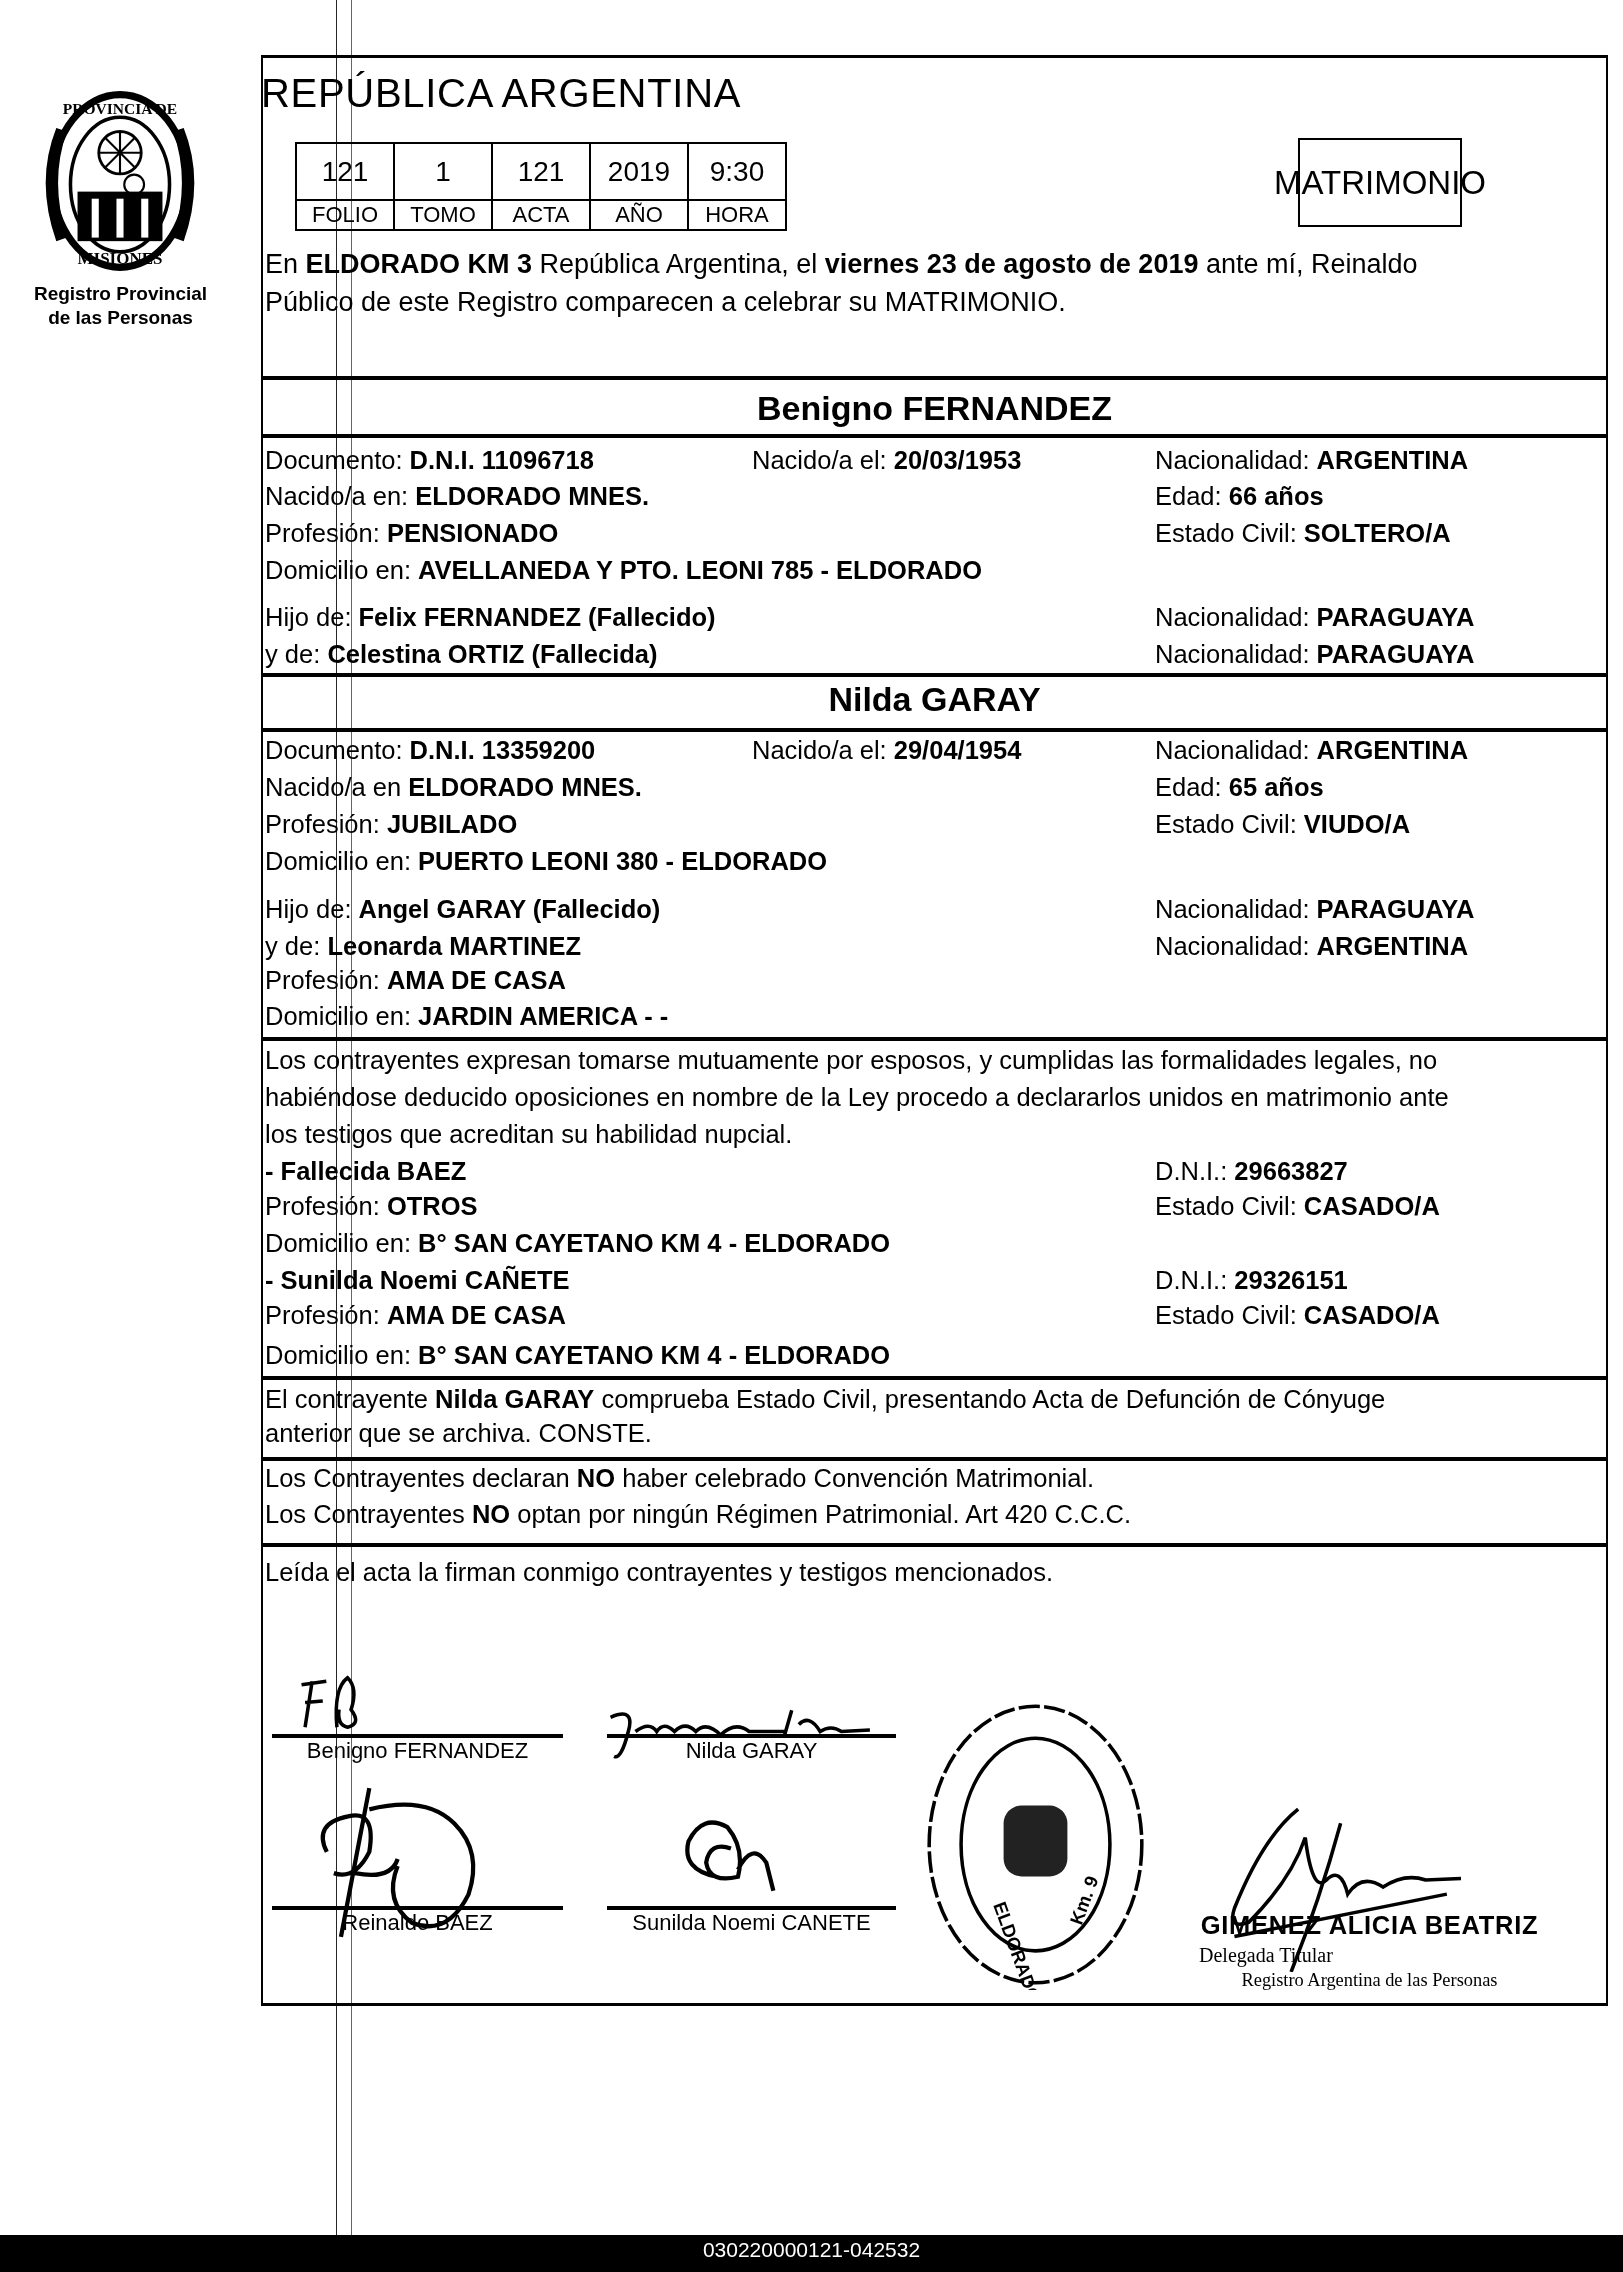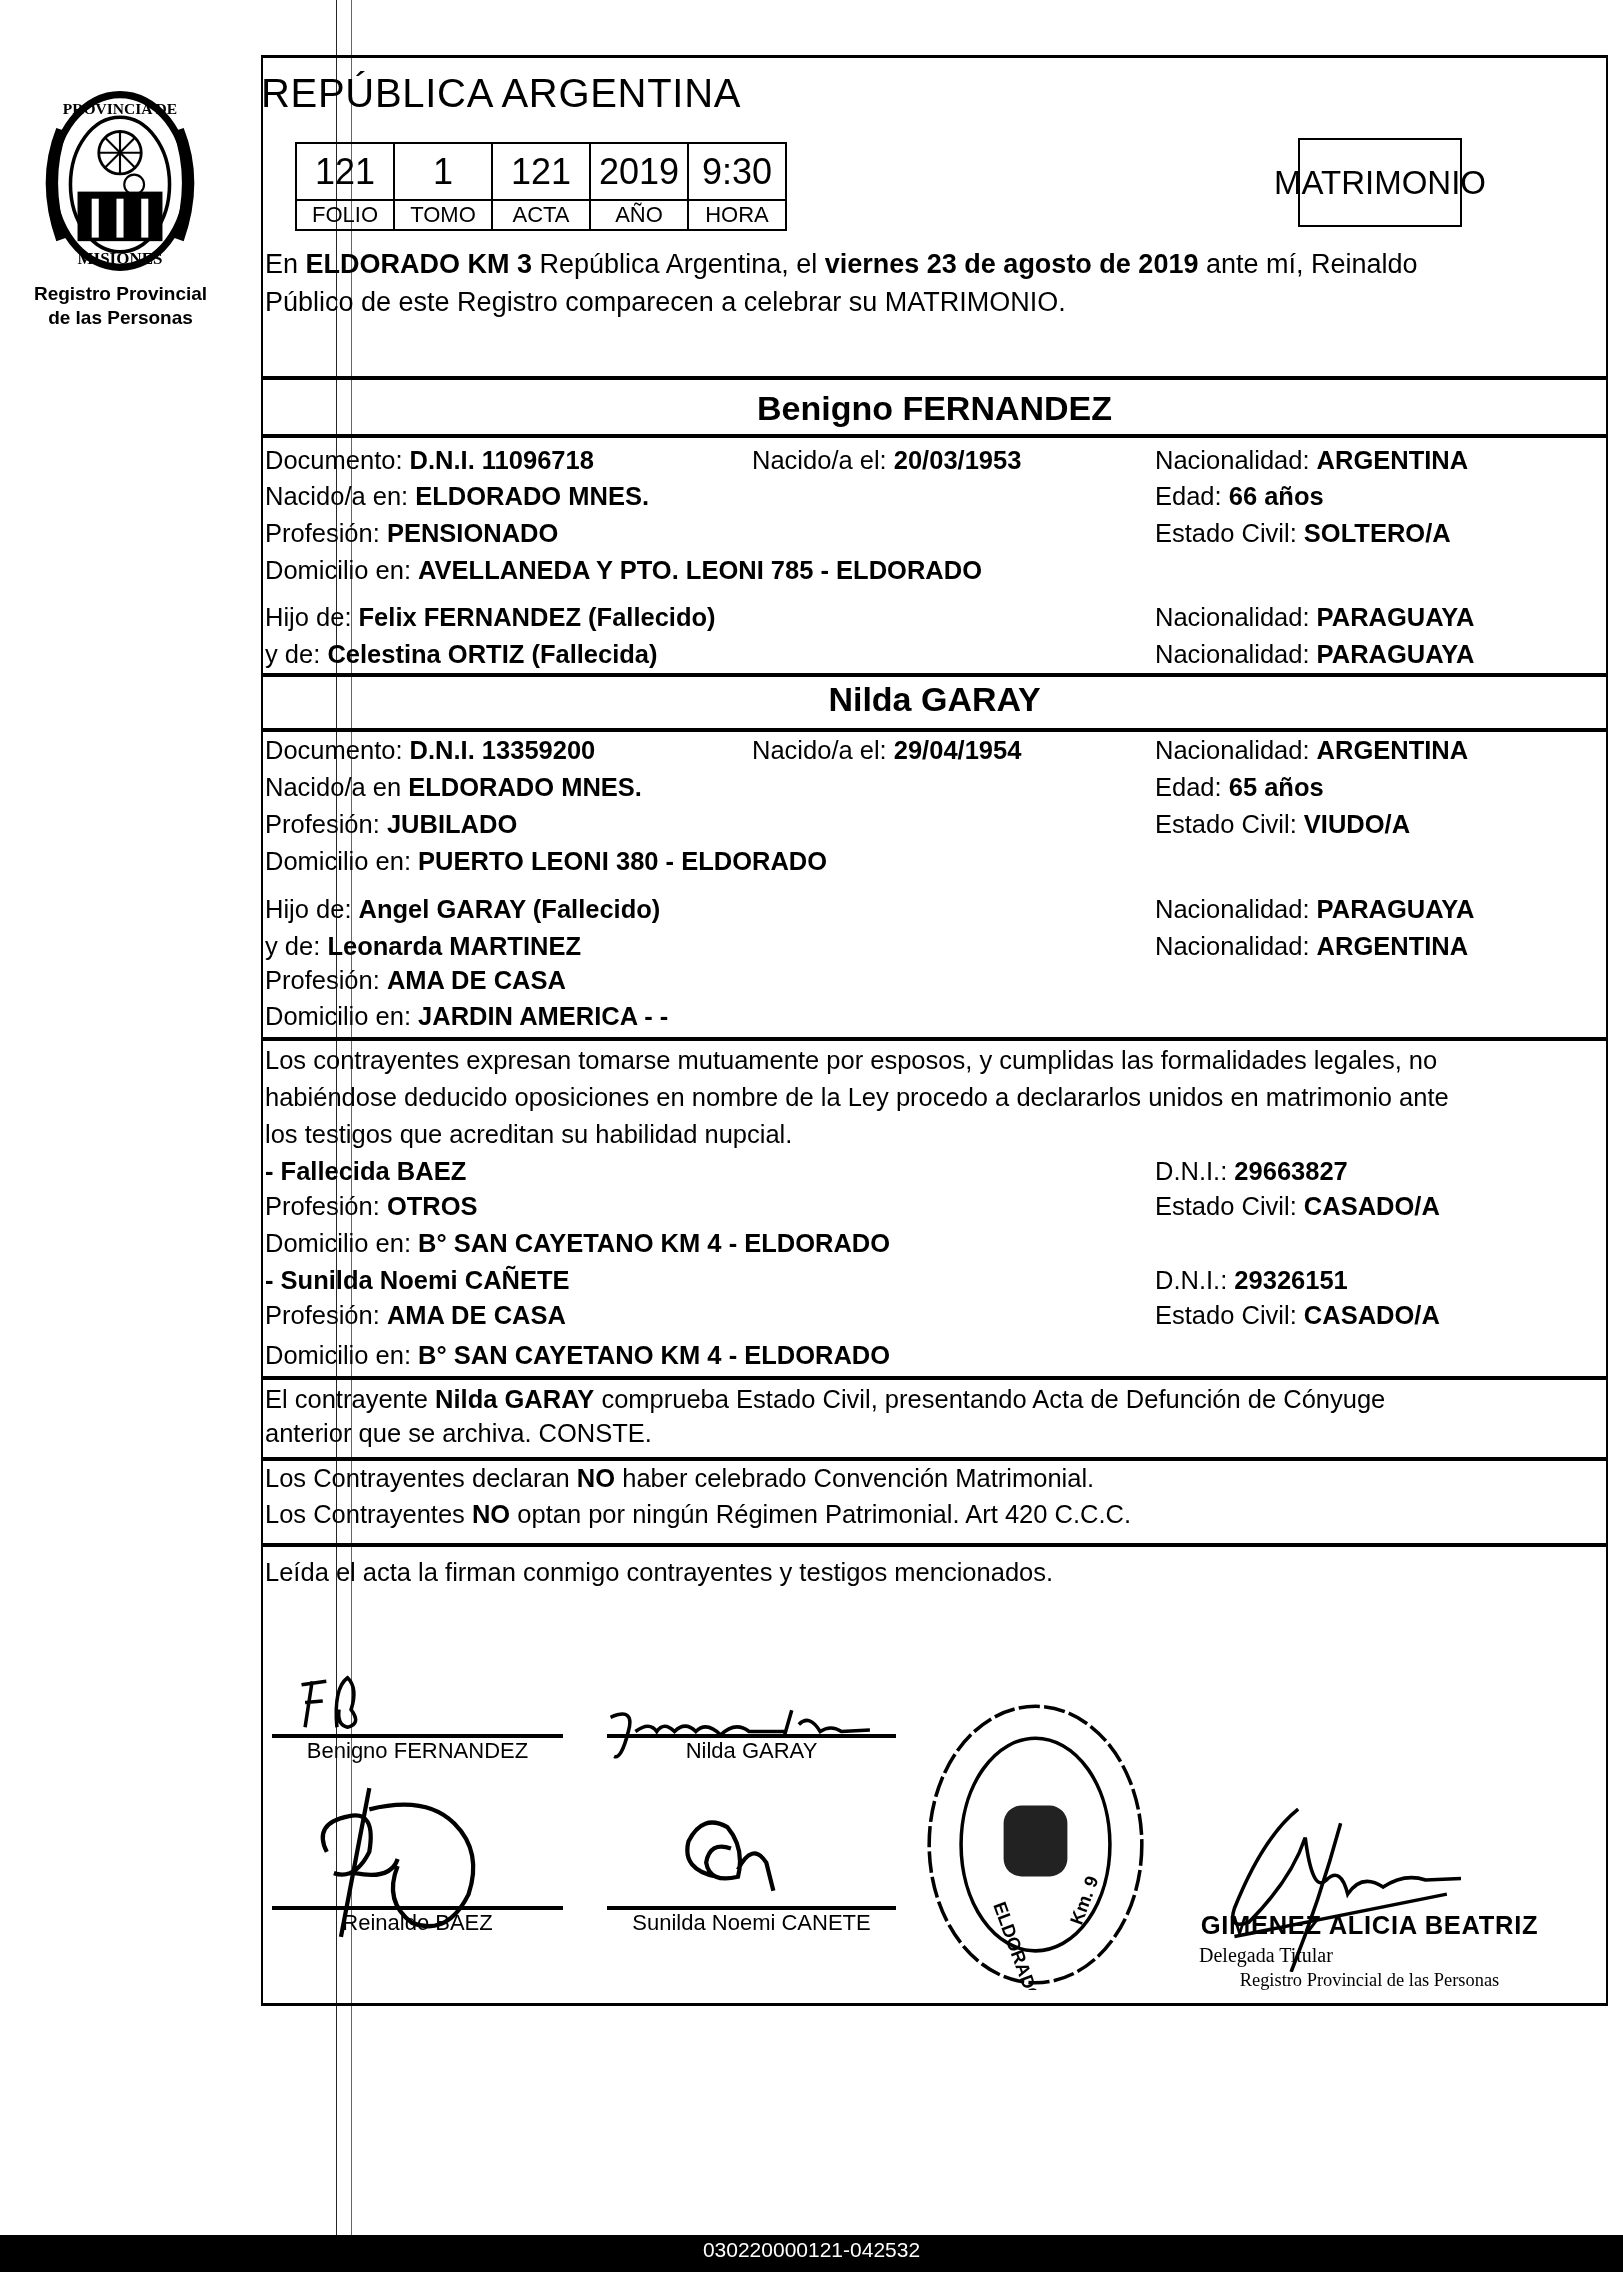--- a/index.html
+++ b/index.html
@@ -13,21 +13,21 @@
   #registry-label { left: 0px; top: 282px; width: 241px; text-align: center; font-size: 19px; font-weight: bold; line-height: 24px; }
 
   
   #frame { left: 261px; top: 55px; width: 1347px; height: 1951px; border: 3.5px solid #000; border-right-width: 2.1px; border-left-width: 2.1px; box-sizing: border-box; }
 
   #title { left: 261px; top: 71px; width: 1348px; font-size: 40px; letter-spacing: 0.7px; }
 
   
   #record-table { left: 295px; top: 142px; border-collapse: collapse; border: 2.8px solid #000; }
   #record-table td { border: 2.1px solid #000; width: 96px; text-align: center; padding: 0; }
-  #record-table tr.vals td { height: 55px; font-size: 36px; }
+  #record-table tr.vals td { height: 55px; font-size: 28px; }
   #record-table tr.labels td { height: 28px; font-size: 22px; }
 
   #type-box { left: 1298px; top: 138px; width: 160px; height: 85px; border: 2.8px solid #000; display: flex; align-items: center; justify-content: center; font-size: 33px; }
 
   .intro { left: 265px; width: 1334px; font-size: 27px; line-height: 38px; }
   .hr { left: 261px; width: 1347px; height: 4.3px; background: #000; }
   .name-header { left: 261px; width: 1347px; text-align: center; font-size: 34px; font-weight: bold; }
   .row { left: 265px; font-size: 25.5px; white-space: nowrap; }
   .col2 { left: 752px; }
   .col3 { left: 1155px; }
@@ -226,19 +226,19 @@
     <text x="235" y="330" font-size="26" font-weight="bold" font-family="Liberation Sans, sans-serif" transform="rotate(-70 235 330)">Km. 9</text>
   </svg>
 </div>
 
 <div>
   <svg class="abs" style="left:1220px;top:1795px" width="305" height="177" viewBox="0 0 430 250">
     <path d="M110 20 Q60 60 20 160 Q10 190 40 180 Q100 120 120 60 M120 60 Q130 140 150 120 Q170 100 180 140 Q200 110 230 130 Q260 110 290 120 L340 118 M170 40 Q140 150 100 250 M20 200 L320 140" fill="none" stroke="#000" stroke-width="5"></path>
   </svg>
   <div class="abs" style="left:1199px;top:1911px;width:341px;text-align:center;font-size:25.5px;font-weight:bold;letter-spacing:0.7px">GIMENEZ ALICIA BEATRIZ</div>
   <div class="abs" style="left:1199px;top:1944px;width:341px;text-align:left;font-size:20px;font-family:'Liberation Serif',serif">Delegada Titular</div>
-  <div class="abs" style="left:1199px;top:1970px;width:341px;text-align:center;font-size:18.4px;font-family:'Liberation Serif',serif">Registro Provincial de las Personas</div>
+  <div class="abs" style="left:1199px;top:1970px;width:341px;text-align:center;font-size:18.4px;font-family:'Liberation Serif',serif">Registro Argentina de las Personas</div>
 </div>
 
 <div class="abs" id="footer-bar">
   <span>030220000121-042532</span>
 </div>
 
 
 </body></html>

